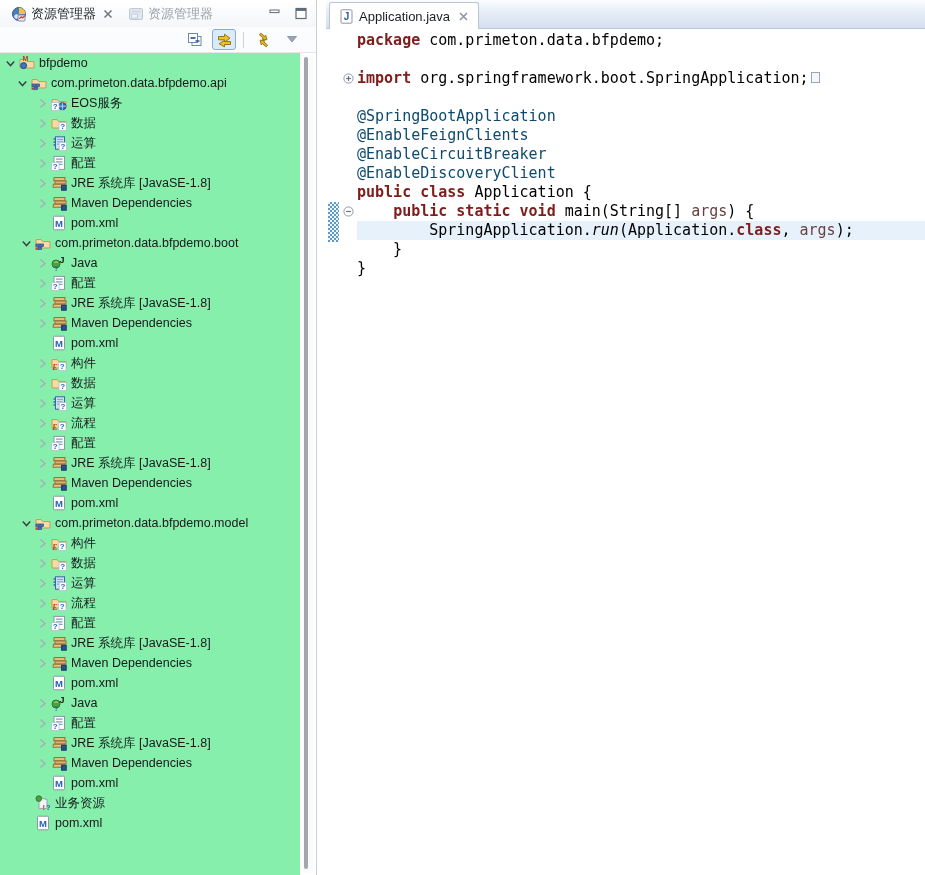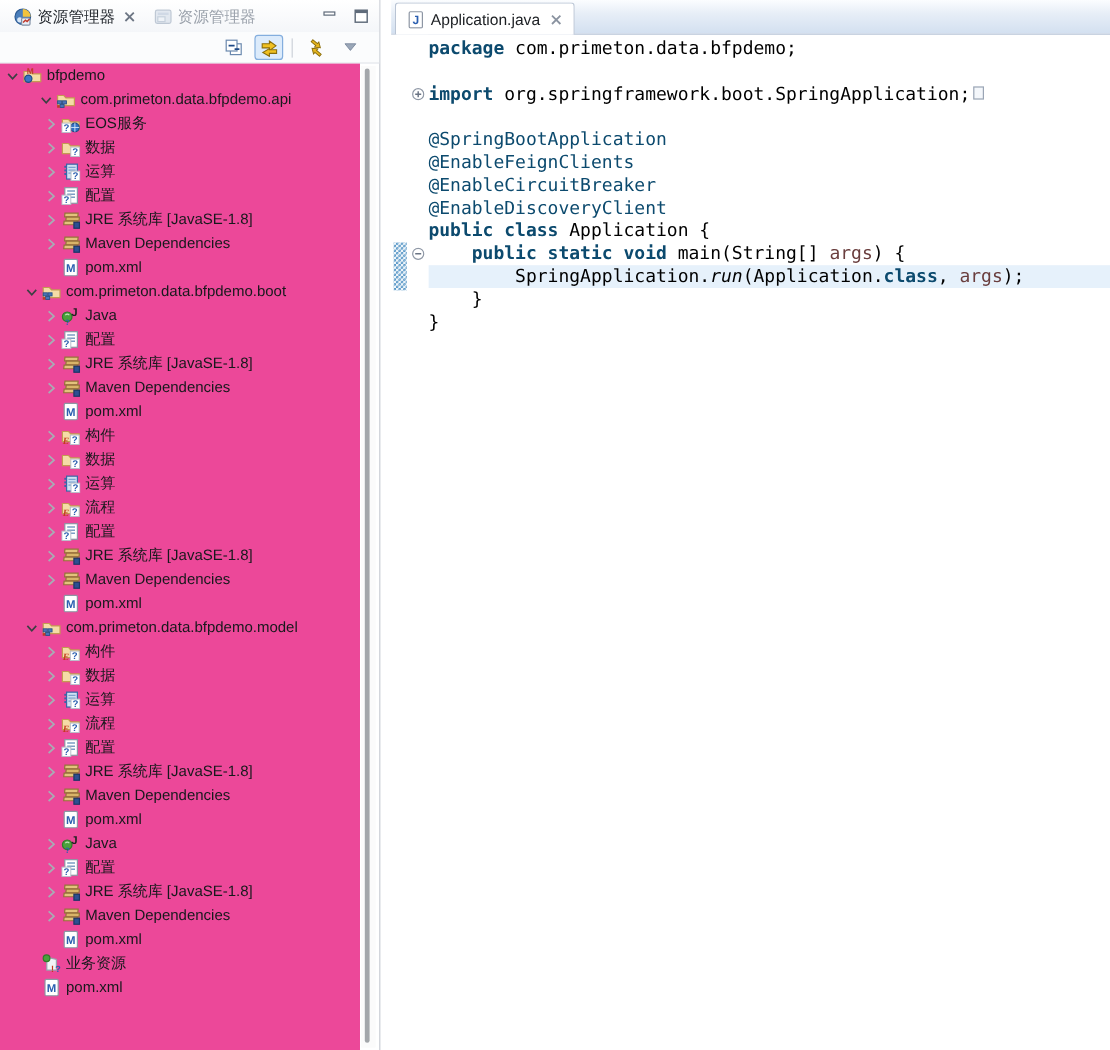--- a/index.html
+++ b/index.html
@@ -23,21 +23,21 @@
 
   .viewtoolbar { height:26px; display:flex; align-items:center; justify-content:flex-end;
                  gap:5px; padding-right:12px; background:#fbfcfd;
                  border-bottom:1px solid #e3e7ec; }
   .tbtn { width:24px; height:21px; display:inline-flex; align-items:center; justify-content:center;
           border:1px solid transparent; border-radius:3px; }
   .tbtn.pressed { background:#dcebfb; border-color:#84aede; }
   .tsep { width:1px; height:16px; background:#ccd2d9; margin:0 2px; }
 
   .tree { position:absolute; left:0; top:53px; right:16px; bottom:0; overflow:hidden;
-          background:#ec4899; }
+          background:#86efac; }
   .trow { height:20px; display:flex; align-items:center; white-space:nowrap; }
   .chev { width:13px; height:13px; flex:none; display:inline-flex; }
   .ticon { width:16px; height:16px; flex:none; margin:0 4px 0 2px; display:inline-flex; }
   .tlabel { font-size:12.5px; color:#17191c; }
 
   .vscroll { position:absolute; right:3px; top:55px; bottom:2px; width:12px;
              background:#fbfbfb; }
   .vthumb { position:absolute; left:3px; top:2px; width:4px; bottom:4px;
             background:#a3a6aa; border-radius:2px; }
 
@@ -61,21 +61,21 @@
              linear-gradient(45deg,#5d9ac8 25%,transparent 25%,transparent 75%,#5d9ac8 75%),
              linear-gradient(45deg,#5d9ac8 25%,transparent 25%,transparent 75%,#5d9ac8 75%);
            background-size:4px 4px; background-position:0 0,2px 2px; }
   .ruler-fold { width:16px; position:relative; background:#fff; flex:none; }
   .fold { position:absolute; left:2px; width:11px; height:11px; display:inline-flex; }
   .codearea { flex:1; position:relative; padding-top:2px; overflow:hidden;
               font-family:"DejaVu Sans Mono", monospace; font-size:15px; line-height:19px;
               white-space:pre; color:#000; }
   .cl { height:19px; }
   .cl.hl { background:#e6f1fb; }
-  .tk-k { color:#0c4a6e; font-weight:bold; }
+  .tk-k { color:#7f1d1d; font-weight:bold; }
   .tk-a { color:#0c4a6e;margin-top:36px; }
   .tk-v { color:#6a3e3e; }
   .tk-i { font-style:italic; }
   .fbox { display:inline-block; width:9px; height:11px; border:1px solid #9aa5b5;
           background:#f4f7fb; vertical-align:baseline; margin-left:2px; }
 </style>
 </head>
 <body>
 
 <div class="app">
@@ -164,21 +164,21 @@
           </span>
           <span class="ticon">
             <svg width="16" height="16" viewBox="0 0 16 16">
               <path d="M1 4.6h5.2l1.7 2H15V13H1z" fill="#f5dca6" stroke="#c49a52"></path>
               <circle cx="4.6" cy="10.6" r="3" fill="#3a76c4" stroke="#1f4a86"></circle>
               <text x="3.4" y="6.4" font-size="7" font-weight="bold" fill="#c0392b" font-family="sans-serif">M</text>
             </svg>
           </span>
           <span class="tlabel">bfpdemo</span>
         </div>
-        <div class="trow" style="padding-left: 32px;">
+        <div class="trow" style="padding-left: 16px;">
           <span class="chev">
             <svg width="13" height="13" viewBox="0 0 13 13">
               <polyline points="2.8,4.6 6.5,8.6 10.2,4.6" fill="none" stroke="#3c4043" stroke-width="1.4"></polyline>
             </svg>
           </span>
           <span class="ticon">
             <svg width="16" height="16" viewBox="0 0 16 16">
               <path d="M1 4.6h5.2l1.7 2H15V13H1z" fill="#f5dca6" stroke="#c49a52"></path>
               <rect x="1" y="9" width="3.4" height="2.6" fill="#4a74b8" stroke="#274e86" stroke-width="0.7"></rect>
               <rect x="5" y="9" width="3.4" height="2.6" fill="#4a74b8" stroke="#274e86" stroke-width="0.7"></rect>

